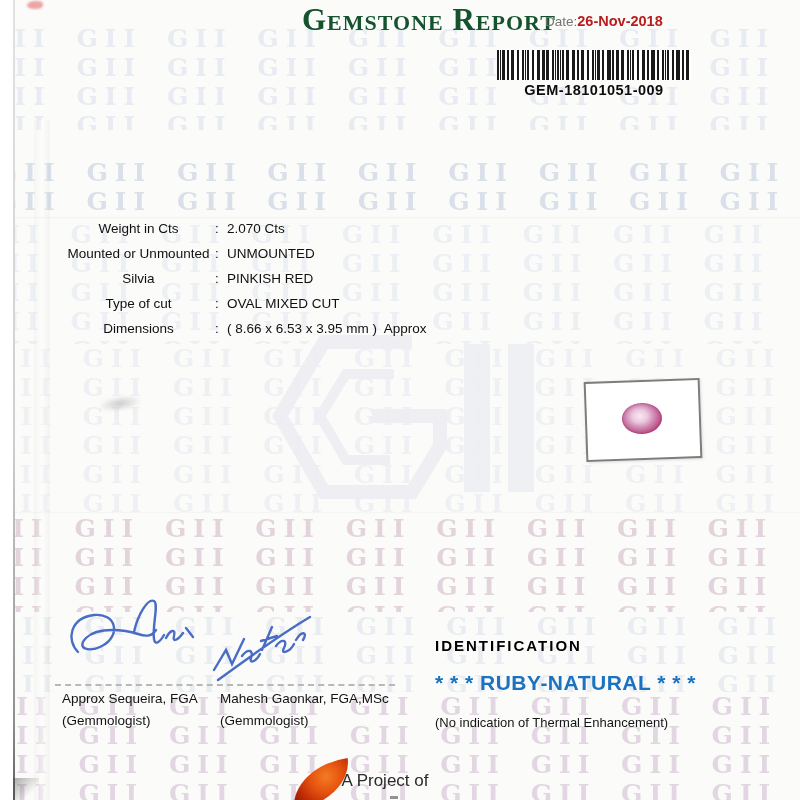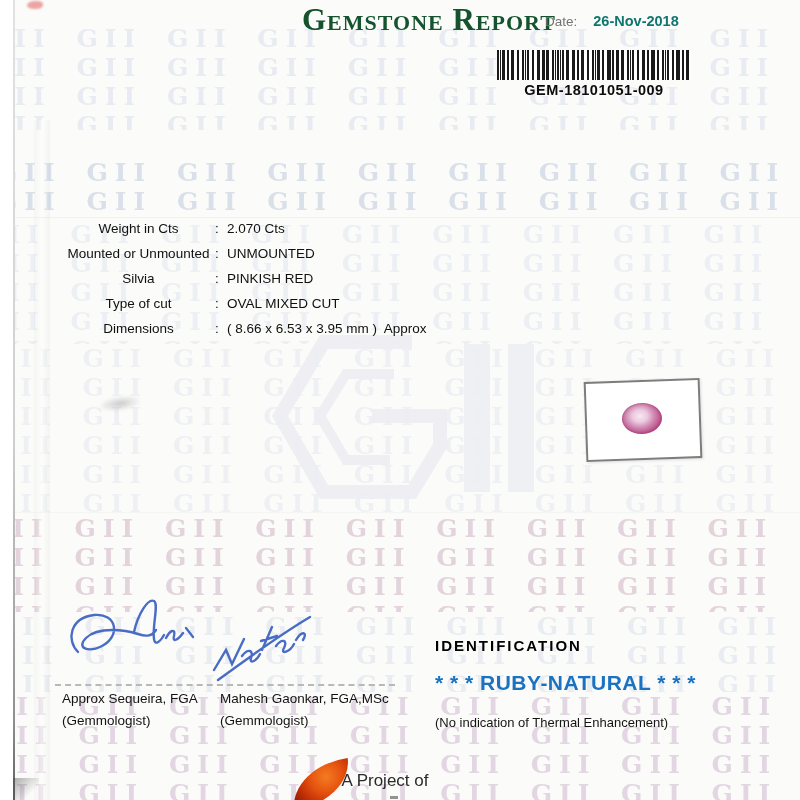--- a/index.html
+++ b/index.html
@@ -47,21 +47,21 @@
 
   
   .title{
     position:absolute;left:302px;top:2px;z-index:3;
     font-family:"Liberation Serif", serif;font-weight:bold;
     font-variant:small-caps;font-size:31px;letter-spacing:1px;
     color:#14532d;
   }
   .date-row{position:absolute;left:545px;top:13px;z-index:3;font-size:13.5px;}
   .date-label{color:#737373;}
-  .date-value{font-weight:bold;font-size:14.5px;margin-left:16px;color:#0f766e;}
+  .date-value{font-weight:bold;font-size:14.5px;color:#b91c1c;}
 
   
   .barcode{
     position:absolute;left:497px;top:50px;width:194px;height:30px;z-index:3;
     background-color:#fff;
     background-image:
       repeating-linear-gradient(90deg,#1a1a1a 0 2px,transparent 2px 5px),
       repeating-linear-gradient(90deg,#1a1a1a 0 1px,transparent 1px 7px),
       repeating-linear-gradient(90deg,transparent 0 3px,#1a1a1a 3px 4px,transparent 4px 11px);
   }

